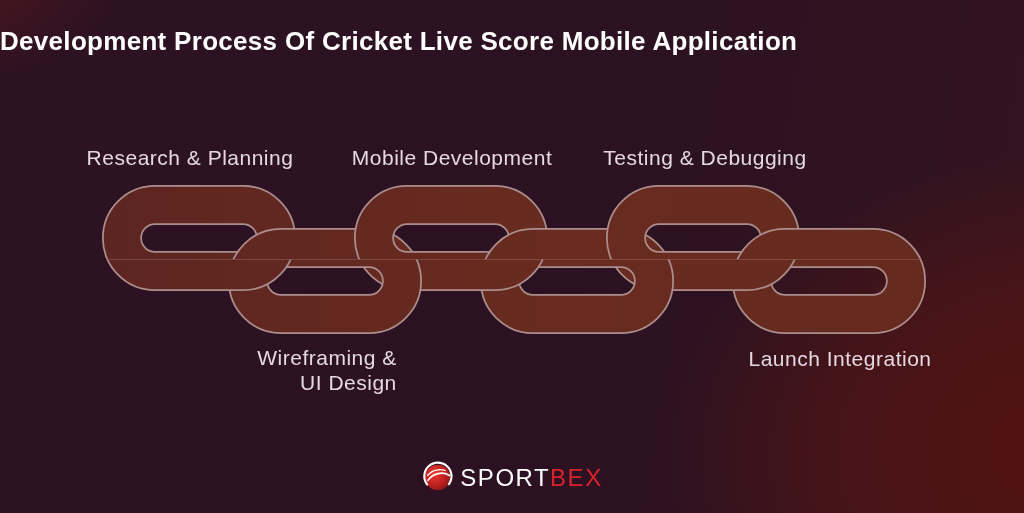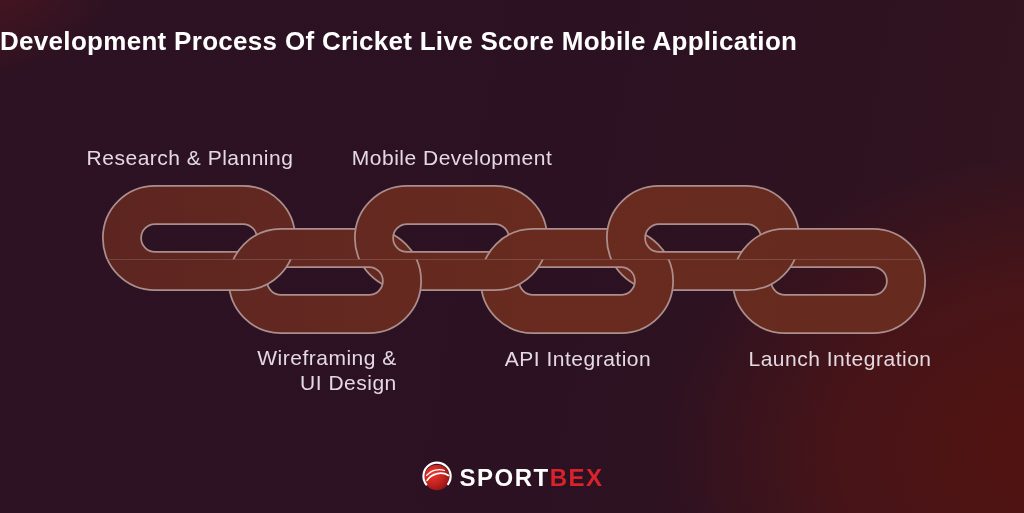--- a/index.html
+++ b/index.html
@@ -48,21 +48,21 @@
     top: 461px;
     left: 50%;
     transform: translateX(-50%);
     display: flex;
     align-items: center;
     gap: 6px;
   }
   .logo-icon { width: 33px; height: 33px; }
   .logo-text {
     font-size: 24px;
-    font-weight: bold;
+    font-weight: normal;
     letter-spacing: 1.5px;
     color: #ffffff;
     white-space: nowrap;
   }
   .logo-text .accent { color: #d8232a; }
 </style>
 </head>
 <body>
 
 <div class="canvas">
@@ -141,21 +141,21 @@
           <use href="#L1" class="pale"></use>
           <use href="#L1" class="dark"></use>
         </g>
     </g>
   </svg>
 
   <div class="stage-label" style="left:190px; top:157px;">Research &amp; Planning</div>
   <div class="stage-label" style="left:327px; top:370px;text-align:right;">Wireframing &amp;
 UI Design</div>
   <div class="stage-label" style="left:452px; top:157px;">Mobile Development</div>
-  <div class="stage-label" style="left:578px; top:358px;">API Integration</div>
+  <div class="stage-label" style="left:705px; top:157px;">Testing &amp; Debugging</div>
   <div class="stage-label" style="left:840px; top:358px;">Launch Integration</div>
 
   <div class="logo">
     <svg class="logo-icon" viewBox="0 0 40 40" aria-hidden="true">
       <defs>
         <radialGradient id="ballGrad" cx="35%" cy="35%" r="80%">
           <stop offset="0%" stop-color="#ee3a30"></stop>
           <stop offset="55%" stop-color="#c0211f"></stop>
           <stop offset="100%" stop-color="#7c1114"></stop>
         </radialGradient>

